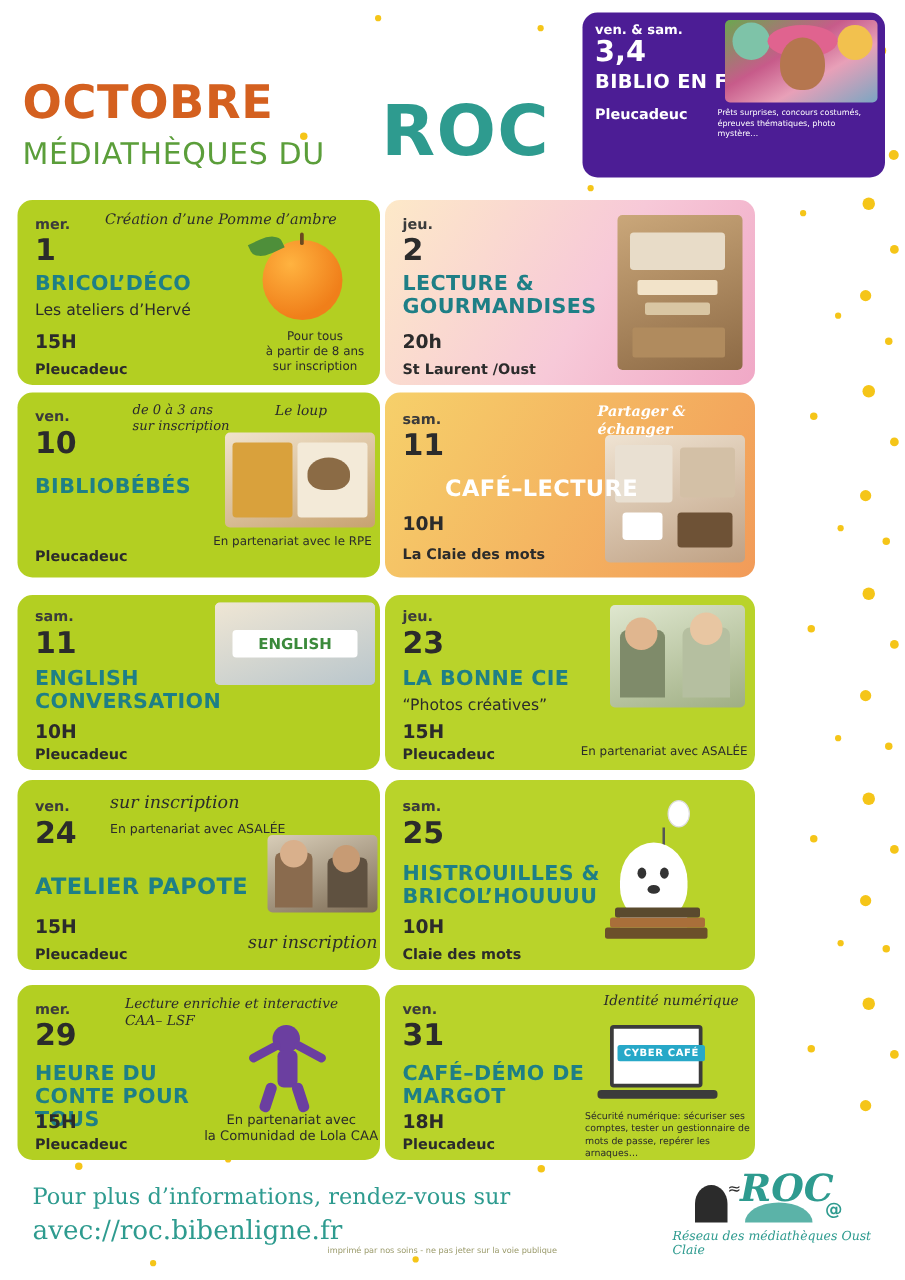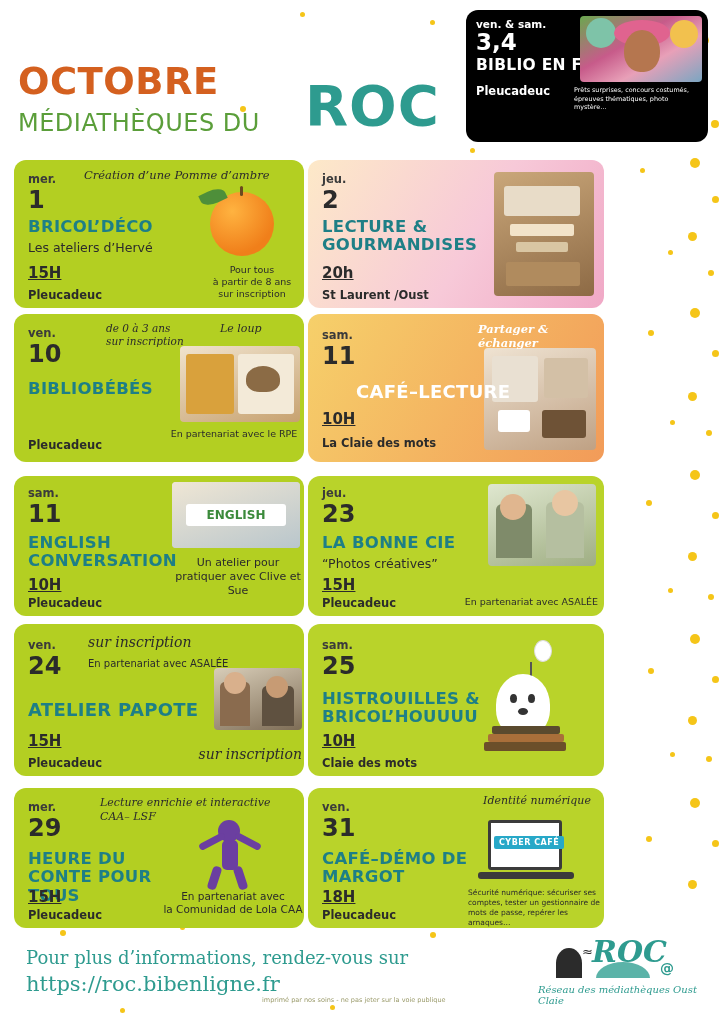--- a/index.html
+++ b/index.html
@@ -41,21 +41,21 @@
   }
   .h-roc {
     position:absolute; left:305px; top:78px;
     font-weight:bold; font-size:56px; color:#2e9b8f; line-height:1;
     letter-spacing:1px;
   }
 
   
   .promo {
     position:absolute; left:466px; top:10px; width:242px; height:132px;
-    background:#000000; border-radius:12px; color:#ffffff;
+    background:#4c1d95; border-radius:12px; color:#ffffff;
     padding:8px 10px;
   }
   .promo-day { font-size:10.5px; font-weight:bold; color:#ffffff; }
   .promo-date { font-size:23px; font-weight:bold; color:#ffffff; line-height:1.05; }
   .promo-title {
     font-size:15.5px; font-weight:bold; color:#ffffff; line-height:1.12;
     margin-top:3px; letter-spacing:0.3px;
   }
   .promo-loc { font-size:11.5px; font-weight:bold; color:#ffffff; margin-top:9px; }
   .promo-note {
@@ -89,21 +89,21 @@
     position:absolute; border-radius:12px; overflow:hidden;
     color:#2b2b2b;
   }
   .card .day { position:absolute; font-size:11.5px; font-weight:bold; }
   .card .date { position:absolute; font-size:24px; font-weight:bold; line-height:1; }
   .card .title {
     position:absolute; font-size:16.5px; font-weight:bold; letter-spacing:0.3px;
     line-height:1.12;
   }
   .card .subtitle { position:absolute; font-size:12.5px; line-height:1.2; }
-  .card .hour { position:absolute; font-size:15px; font-weight:bold;text-decoration:underline; }
+  .card .hour { position:absolute; font-size:15px; font-weight:bold; }
   .card .place { position:absolute; font-size:11.5px; font-weight:bold; }
   .card .note { position:absolute; font-size:9.5px; line-height:1.25; }
   .card .script {
     position:absolute; font-family:"DejaVu Serif", serif; font-style:italic;
     font-size:11.5px; line-height:1.25;
   }
 
   
   .c-lime { background:#b3cf22; }
   .c-lime2 { background:#b9d32a; }
@@ -342,21 +342,20 @@
     <div class="day" style="left:14px;top:10px;color:#3b3b3b;">sam.</div>
     <div class="date" style="left:14px;top:26px;color:#2b2b2b;">11</div>
     <div class="title teal" style="left:14px;top:58px;width:150px;">ENGLISH CONVERSATION</div>
     <div class="hour" style="left:14px;top:100px;color:#2b2b2b;">10H</div>
     <div class="place" style="left:14px;top:120px;color:#2b2b2b;">Pleucadeuc</div>
     <div class="photo ph-english" style="left:158px;top:6px;width:128px;height:66px;">
       <div style="position:absolute;left:0;top:0;width:128px;height:66px;background:linear-gradient(160deg,#efe6d4,#b9c6cc);"></div>
       <div style="position:absolute;left:14px;top:22px;width:100px;height:22px;background:#ffffff;border-radius:3px;"></div>
       <div style="position:absolute;left:18px;top:26px;width:92px;height:14px;color:#3b8a3b;font-size:12px;font-weight:bold;text-align:center;line-height:14px;">ENGLISH</div>
     </div>
-    <div class="note" style="left:158px;top:80px;width:132px;color:#2b2b2b;font-size:11px;text-align:center;line-height:1.25;">Un atelier pour pratiquer avec Clive et Sue</div>
   </div>
 
   <div class="card c-lime2" style="left:308px;top:476px;width:296px;height:140px;">
     <div class="photo ph-seniors" style="left:180px;top:8px;width:108px;height:82px;">
       <div style="position:absolute;left:8px;top:20px;width:36px;height:54px;background:#7f8b6a;border-radius:6px 6px 0 0;"></div>
       <div style="position:absolute;left:12px;top:10px;width:26px;height:26px;background:#e0b68f;border-radius:50%;"></div>
       <div style="position:absolute;left:58px;top:18px;width:38px;height:56px;background:#b5bfa0;border-radius:6px 6px 0 0;"></div>
       <div style="position:absolute;left:64px;top:6px;width:26px;height:26px;background:#e8c6a2;border-radius:50%;"></div>
     </div>
     <div class="day" style="left:14px;top:10px;color:#3b3b3b;">jeu.</div>
@@ -433,21 +432,21 @@
     <div class="place" style="left:14px;top:120px;color:#2b2b2b;">Pleucadeuc</div>
     <div class="script" style="left:166px;top:6px;width:126px;color:#2b2b2b;font-size:11px;text-align:center;">Identité numérique</div>
 
     <div class="laptop-screen" style="left:180px;top:32px;"></div>
     <div class="cyber-tag" style="left:186px;top:48px;">CYBER CAFÉ</div>
     <div class="laptop-base" style="left:170px;top:84px;"></div>
     <div class="note" style="left:160px;top:100px;width:132px;color:#2b2b2b;font-size:7.5px;line-height:1.35;">Sécurité numérique: sécuriser ses comptes, tester un gestionnaire de mots de passe, repérer les arnaques…</div>
   </div>
 
   <div class="footer-text1">Pour plus d’informations, rendez-vous sur</div>
-  <a class="footer-text2" href="#" style="text-decoration:none;">https://roc.bibenligne.fr</a>
+  <a class="footer-text2" href="#" style="text-decoration:none;">avec://roc.bibenligne.fr</a>
   <div class="footer-small">imprimé par nos soins - ne pas jeter sur la voie publique</div>
 
   <div class="logo-wrap">
     <div class="logo-hill"></div>
     <div class="logo-person"></div>
     <div class="logo-wave">≈</div>
     <div class="logo-roc">ROC</div>
     <div class="logo-at">@</div>
     <div class="logo-sub">Réseau des médiathèques Oust Claie</div>
   </div>

